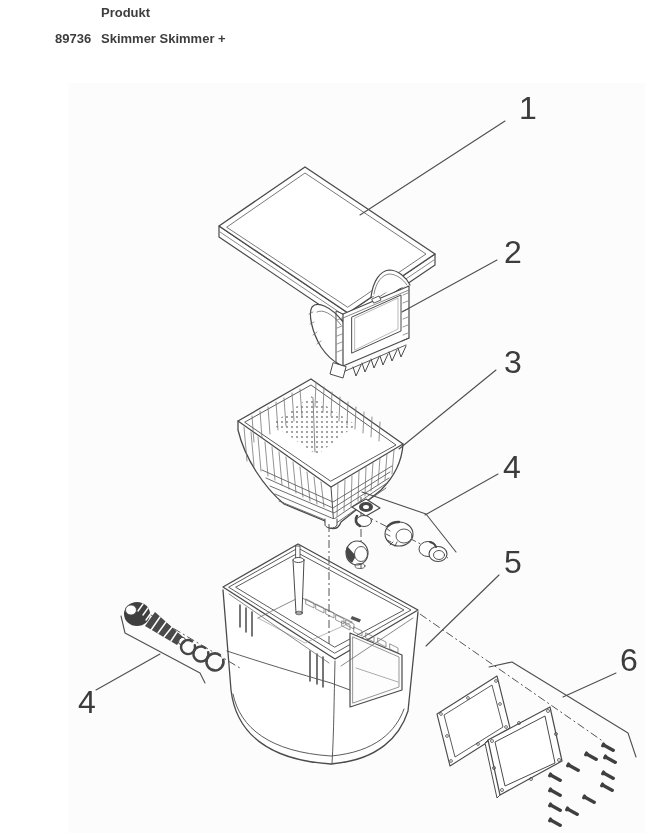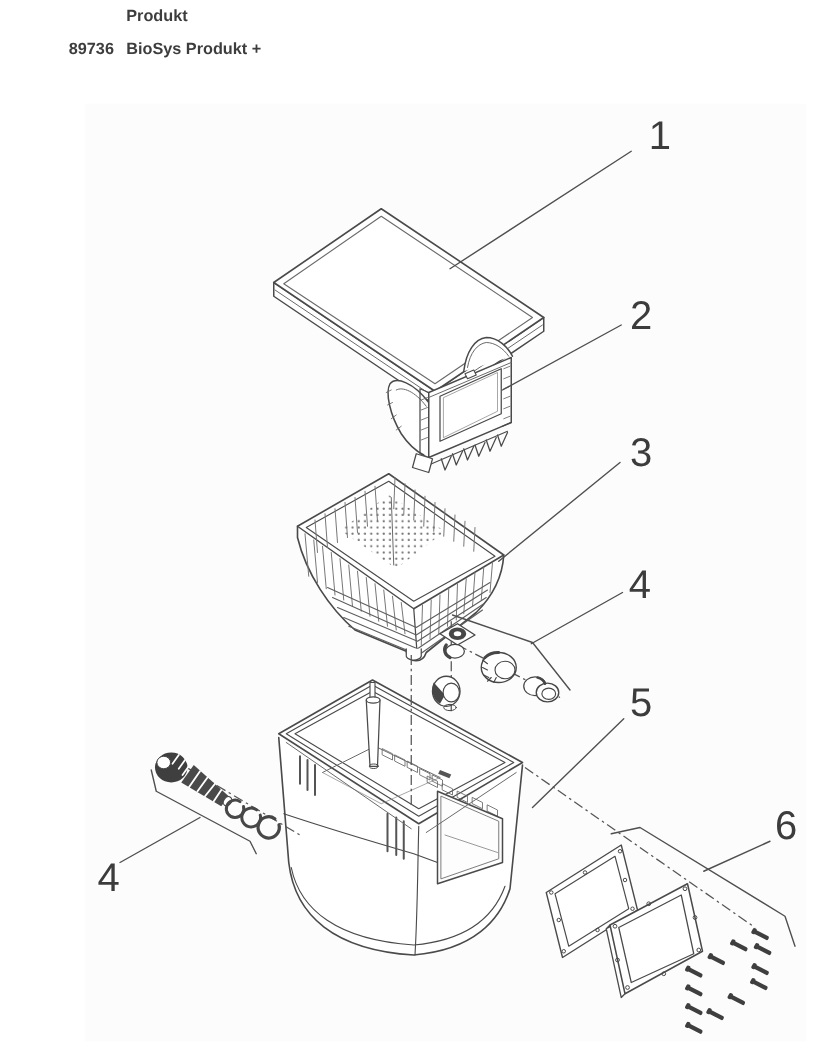--- a/index.html
+++ b/index.html
@@ -9,21 +9,21 @@
   svg.diagram{position:absolute;left:0;top:0;}
   .callout-num{font-family:"Liberation Sans",sans-serif;font-size:32px;fill:#3c3c3c;}
 </style>
 </head>
 <body>
 
 <div class="page">
 
   <div class="hdr" style="left:101px;top:6px">Produkt</div>
   <div class="hdr" style="left:55px;top:32px">89736</div>
-  <div class="hdr" style="left:101px;top:32px">BioSys Produkt +</div>
+  <div class="hdr" style="left:101px;top:32px">Skimmer Skimmer +</div>
 
   <svg class="diagram" width="664" height="838" viewBox="0 0 664 838">
 
     <defs>
       <pattern id="dotpat" width="5" height="5" patternUnits="userSpaceOnUse">
         <circle cx="2" cy="2" r="0.9" fill="#777"></circle>
       </pattern>
       <g id="screw">
         <rect x="-6.5" y="-1.7" width="13" height="3.4" rx="1.4" fill="#3f3f3f"></rect>
         <rect x="-8.2" y="-2.5" width="3.2" height="5" rx="1.2" fill="#3f3f3f"></rect>

